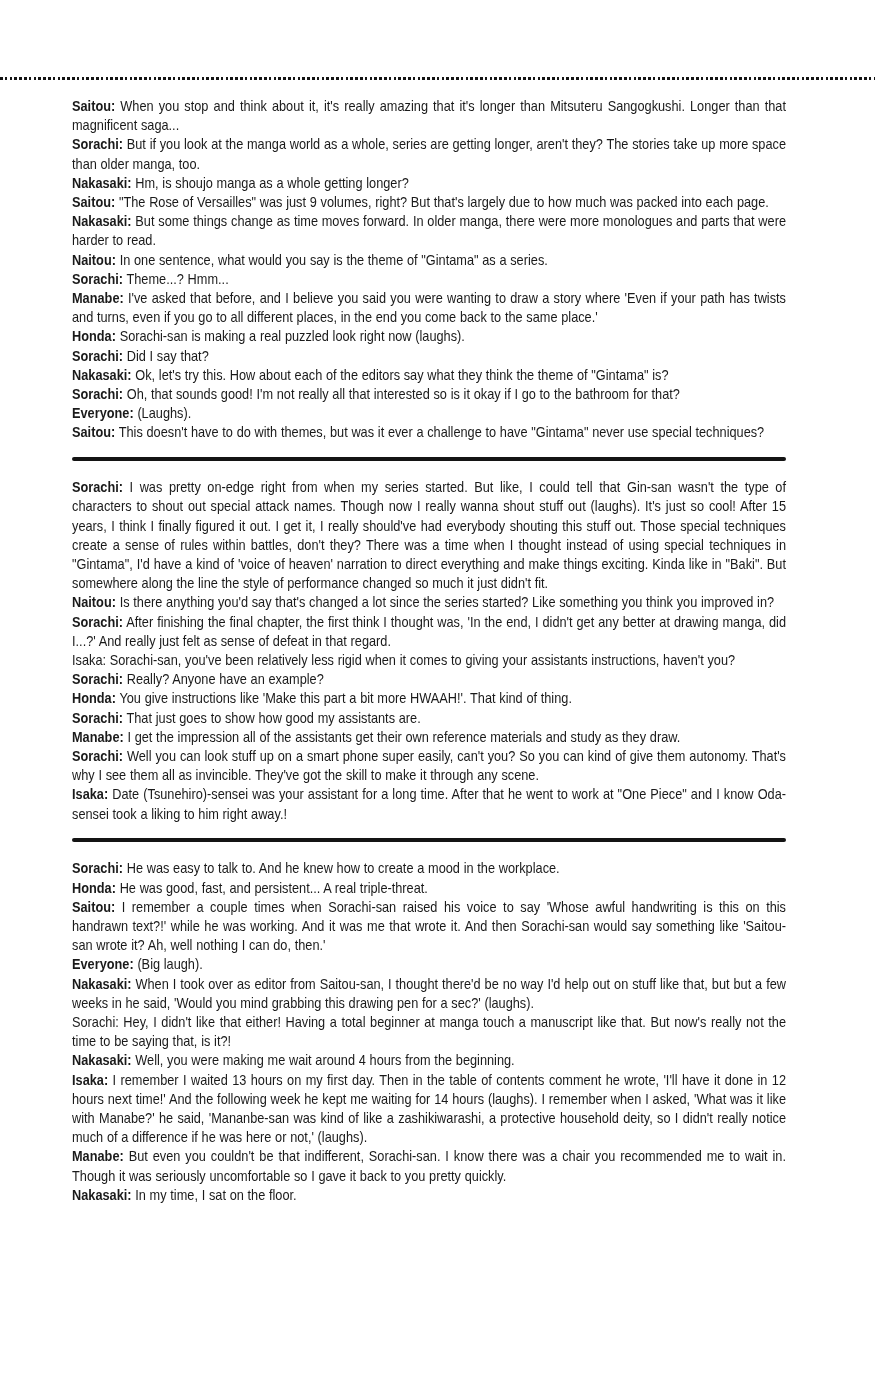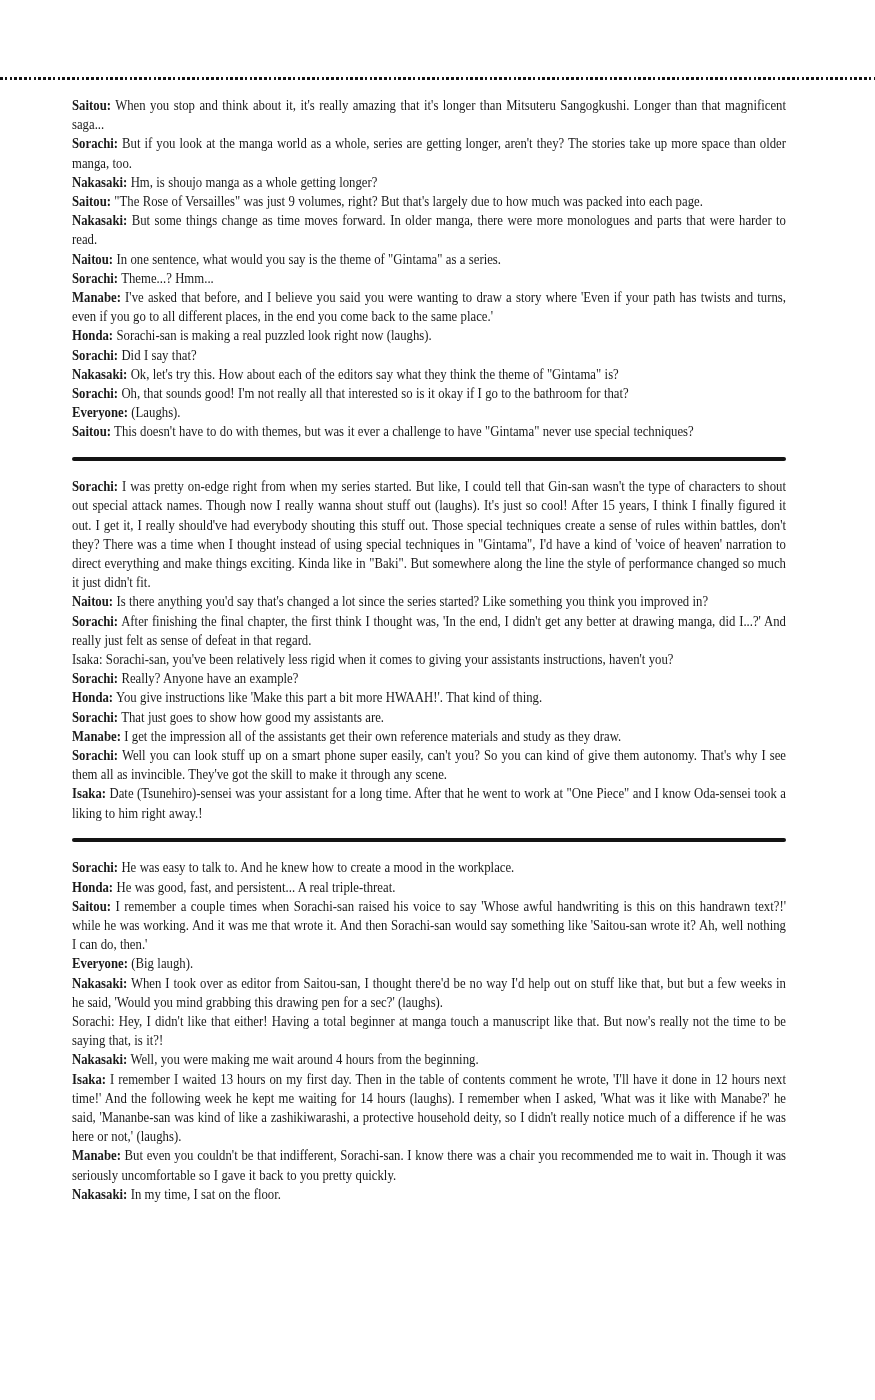--- a/index.html
+++ b/index.html
@@ -6,21 +6,20 @@
   body {
     width: 875px; height: 1400px;
     background: #ffffff;
     font-family: "Liberation Sans", "DejaVu Sans", sans-serif;
     overflow: hidden;
   }
   .page {
     position: relative;
     width: 875px; height: 1400px;
     background: #ffffff;
-    font-family: Liberation Serif, serif;
   }
   .dotted {
     position: absolute;
     top: 77px; left: 0; right: 0;
     height: 3px;
     background-image: repeating-linear-gradient(
       to right,
       var(--ink) 0px, var(--ink) 2.6px,
       transparent 2.6px, transparent 4.8px);
   }

